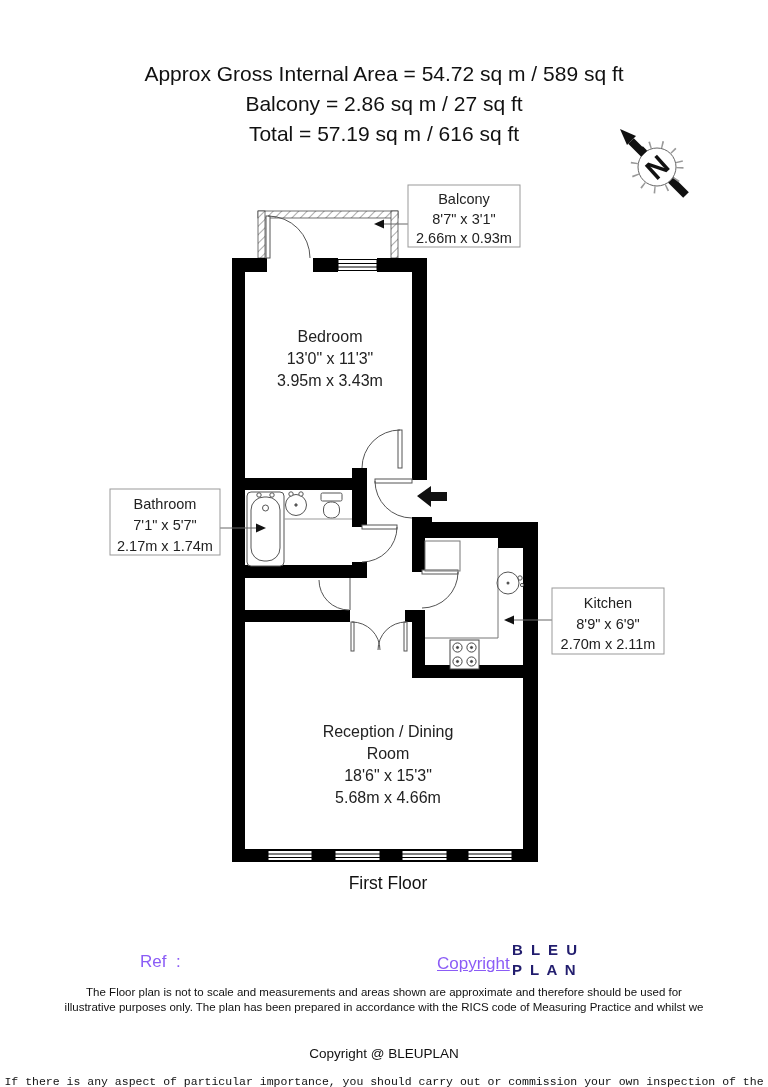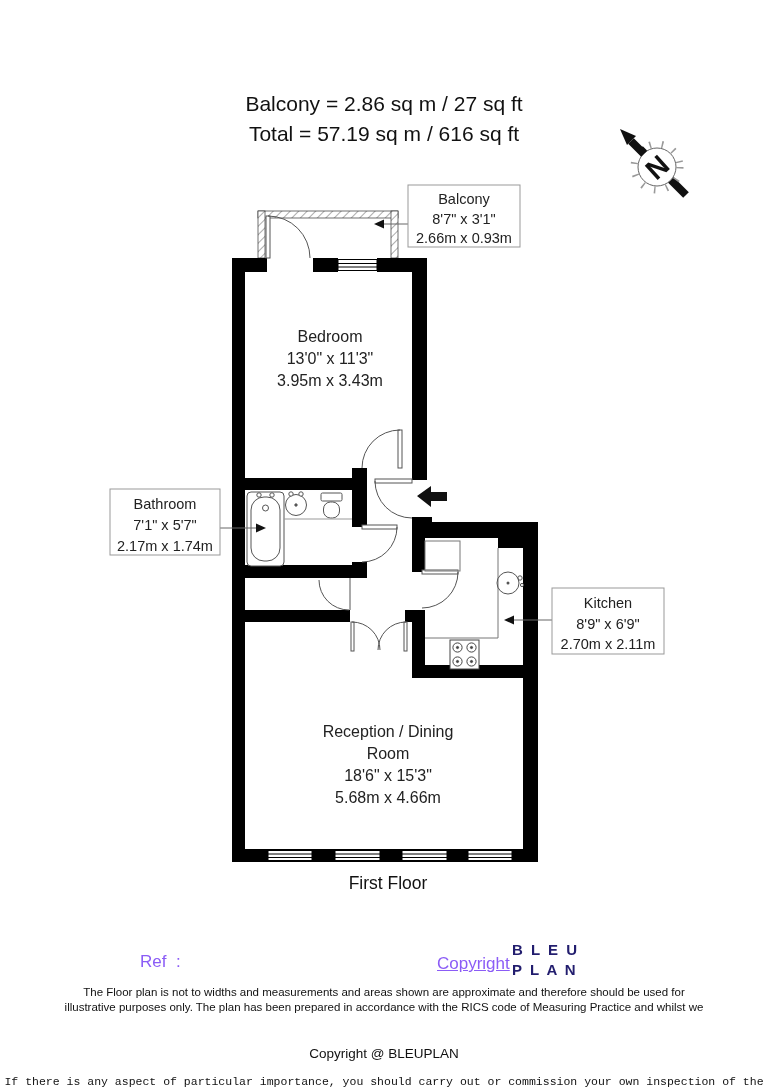--- a/index.html
+++ b/index.html
@@ -20,20 +20,21 @@
         letter-spacing:2px;line-height:20px;text-align:justify;}
   .disc{position:absolute;left:0;width:100%;text-align:center;font-size:11.5px;color:#111;}
   .d1{top:986px;} .d2{top:1001px;} .d3{top:1016px;} .d4{top:1075px;font-family:Liberation Mono, monospace;}
   .d5{top:1046px;font-size:13.5px;}
 </style>
 </head>
 <body>
 
 <div class="page">
 
+  <div class="hdr sub sub1">Approx Gross Internal Area = 54.72 sq m / 589 sq ft</div>
   <div class="hdr sub sub2">Balcony = 2.86 sq m / 27 sq ft</div>
   <div class="hdr sub sub3">Total = 57.19 sq m / 616 sq ft</div>
 
   <svg class="plansvg" width="768" height="910" viewBox="0 0 768 910">
     <defs>
       <pattern id="hatch" width="6" height="6" patternUnits="userSpaceOnUse" patternTransform="rotate(45)">
         <rect width="6" height="6" fill="#fff"></rect>
         <line x1="0" y1="0" x2="0" y2="6" stroke="#888" stroke-width="1.4"></line>
       </pattern>
     </defs>
@@ -198,17 +199,17 @@
 
     <text class="floorlabel" x="388" y="889">First Floor</text>
   </svg>
 
   <div class="ftr ref">Ref  :</div>
   <div class="ftr copy">Copyright</div>
   <div class="ftr logo">
     <div>B L E U</div>
     <div>P L A N</div>
   </div>
-  <div class="disc d1">The Floor plan is not to widths and measurements and areas shown are approximate and therefore should be used for</div>
+  <div class="disc d1">The Floor plan is not to scale and measurements and areas shown are approximate and therefore should be used for</div>
   <div class="disc d2">illustrative purposes only. The plan has been prepared in accordance with the RICS code of Measuring Practice and whilst we</div>
   <div class="disc d4">If there is any aspect of particular importance, you should carry out or commission your own inspection of the property.</div>
   <div class="disc d5">Copyright @ BLEUPLAN</div>
 </div>
 
 </body></html>

